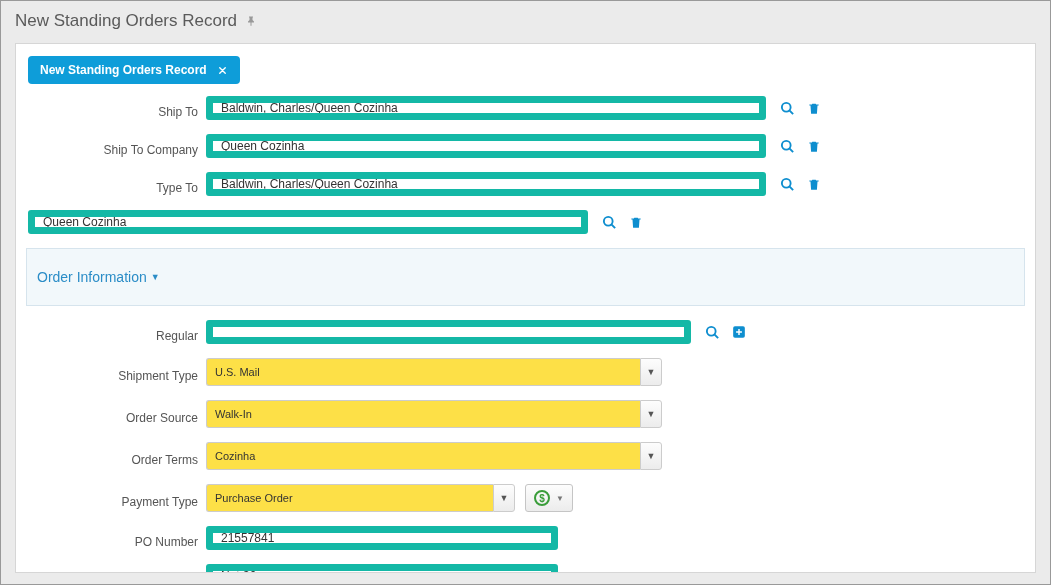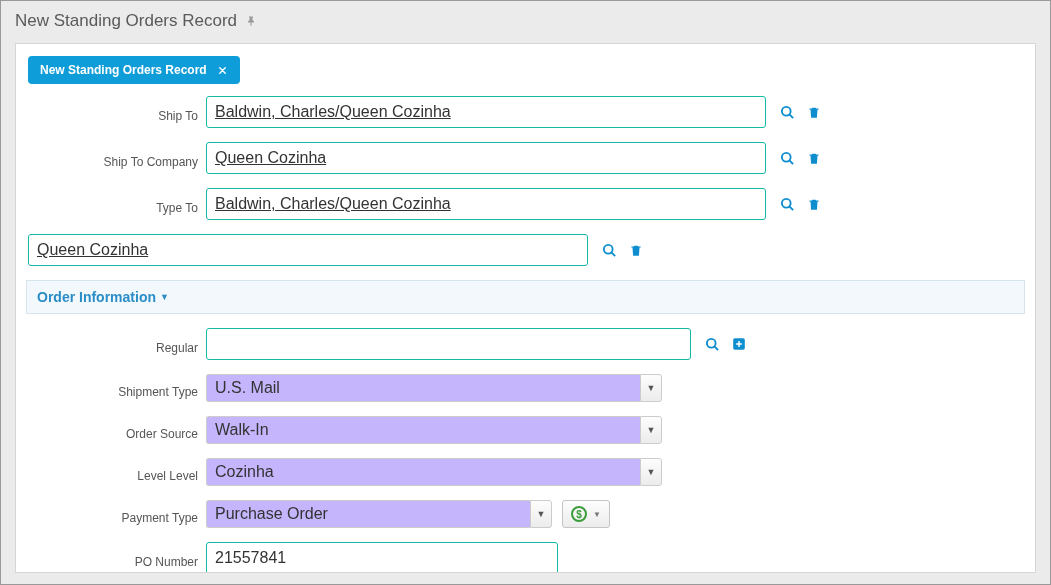--- a/index.html
+++ b/index.html
@@ -61,25 +61,25 @@
     }
     .form-label {
       width: 178px;
       text-align: right;
       padding-right: 8px;
       color: #555;
       font-size: 12px;
       margin-top: 8px;
     }
     .form-input {
-      height: 32px;
-      border: 1px solid #14b8a6;
+      height: 24px;
+      border: 7px solid #14b8a6;
       border-radius: 3px;
       padding: 0 8px;
-      font-size: 16px;
+      font-size: 12px;
       color: #333;
       background: #fff;
     }
     .form-input.wide {
       width: 560px;
     }
     .form-input.medium {
       width: 485px;
     }
     .form-input.short {
@@ -99,51 +99,50 @@
       color: #0e8ecf;
       cursor: pointer;
       background: none;
       border: none;
       padding: 0;
       display: inline-flex;
     }
     .section-header {
       background: #f2f8fb;
       border: 1px solid #d6e4ed;
-      padding: 8px 10px;
+      padding: 20px 10px;
       margin: 10px -2px 14px;
       color: #2b8dc7;
       font-size: 14px;
       display: flex;
       align-items: center;
       gap: 4px;
-      font-weight: bold;
     }
     .section-header .caret {
       font-size: 9px;
     }
     .select-wrap {
       display: flex;
       width: 456px;
     }
     .select-wrap.med {
-      width: 346px;
+      width: 309px;
       justify-content: space-between;
     }
     .select-body {
       flex: 1;
       border: 1px solid #ccc;
       border-right: none;
       border-radius: 3px 0 0 3px;
       height: 28px;
       padding: 0 8px;
       display: flex;
       align-items: center;
-      font-size: 16px;
-      background: #c4b5fd;
+      font-size: 11px;
+      background: #fde047;
     }
     .select-caret {
       width: 22px;
       height: 28px;
       border: 1px solid #ccc;
       border-radius: 0 3px 3px 0;
       background: linear-gradient(#fdfdfd, #ececec);
       display: flex;
       align-items: center;
       justify-content: center;
@@ -322,21 +321,21 @@
   <div class="form-row">
     <div class="form-label">Order Source</div>
     <div class="select-wrap">
       <div class="select-body">Walk-In</div>
       <div class="select-caret">▼</div>
     </div>
   </div>
 
   
   <div class="form-row">
-    <div class="form-label">Level Level</div>
+    <div class="form-label">Order Terms</div>
     <div class="select-wrap">
       <div class="select-body">Cozinha</div>
       <div class="select-caret">▼</div>
     </div>
   </div>
 
   
   <div class="form-row">
     <div class="form-label">Payment Type</div>
     <div class="select-wrap med">

